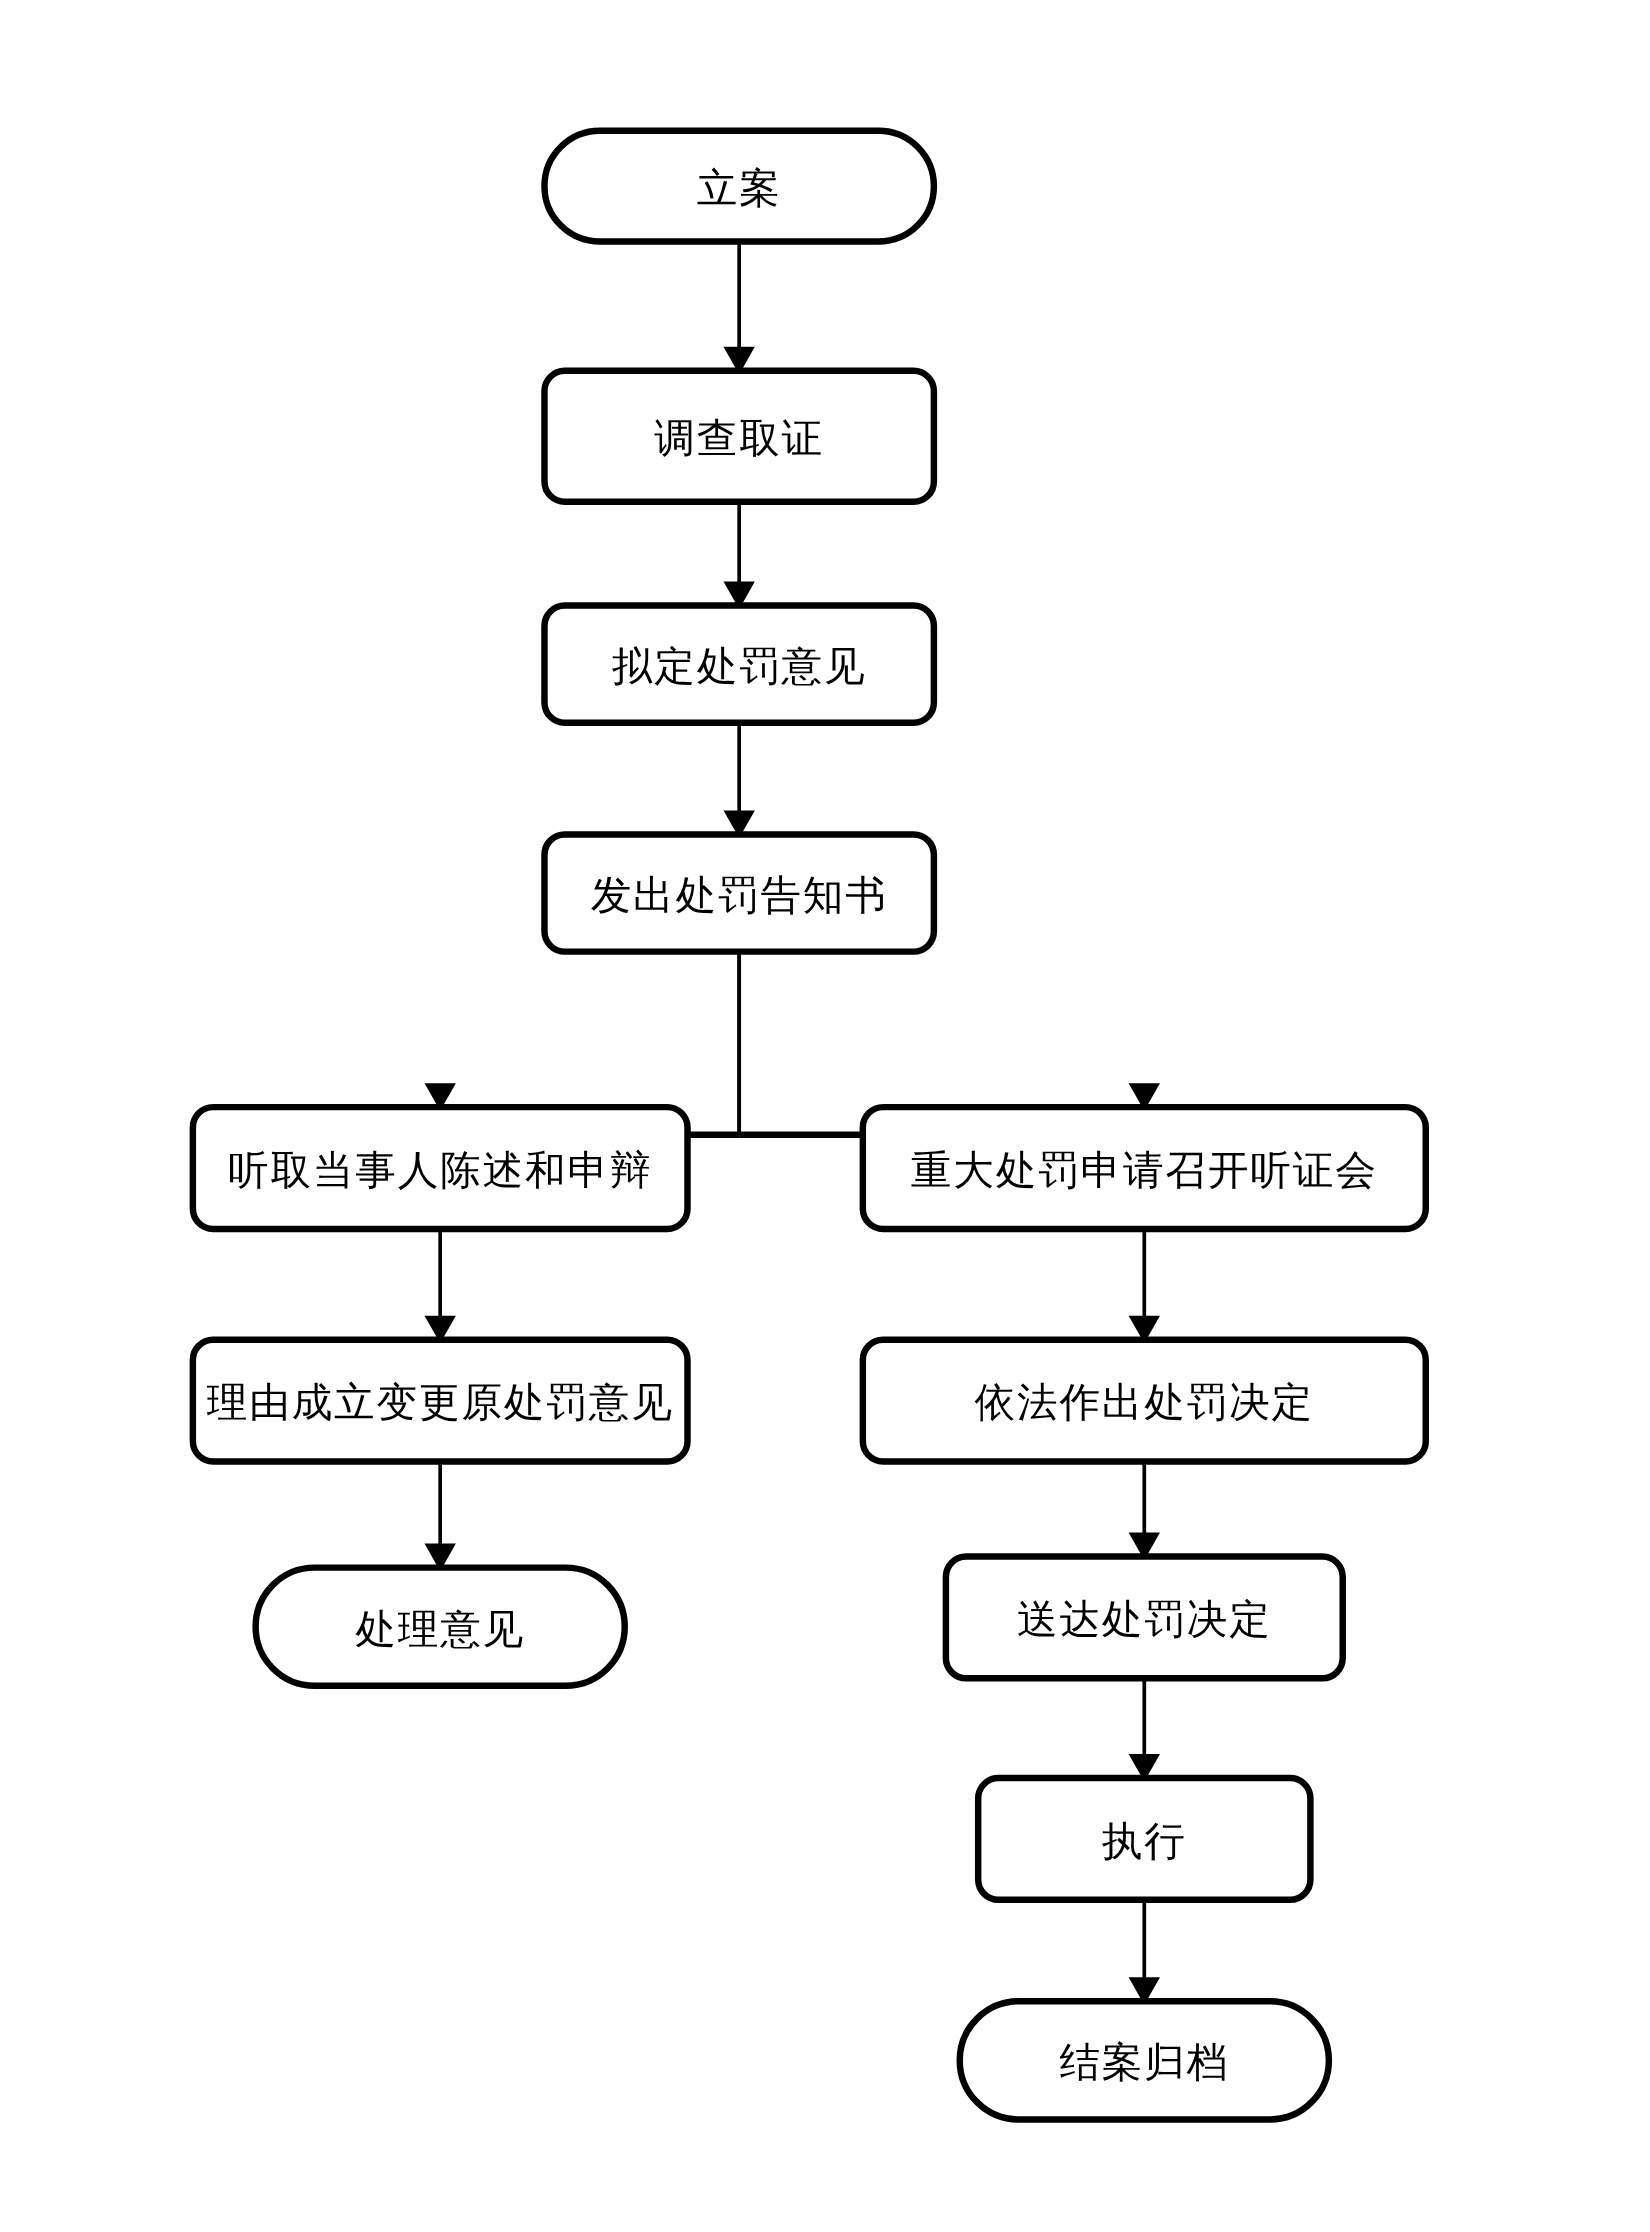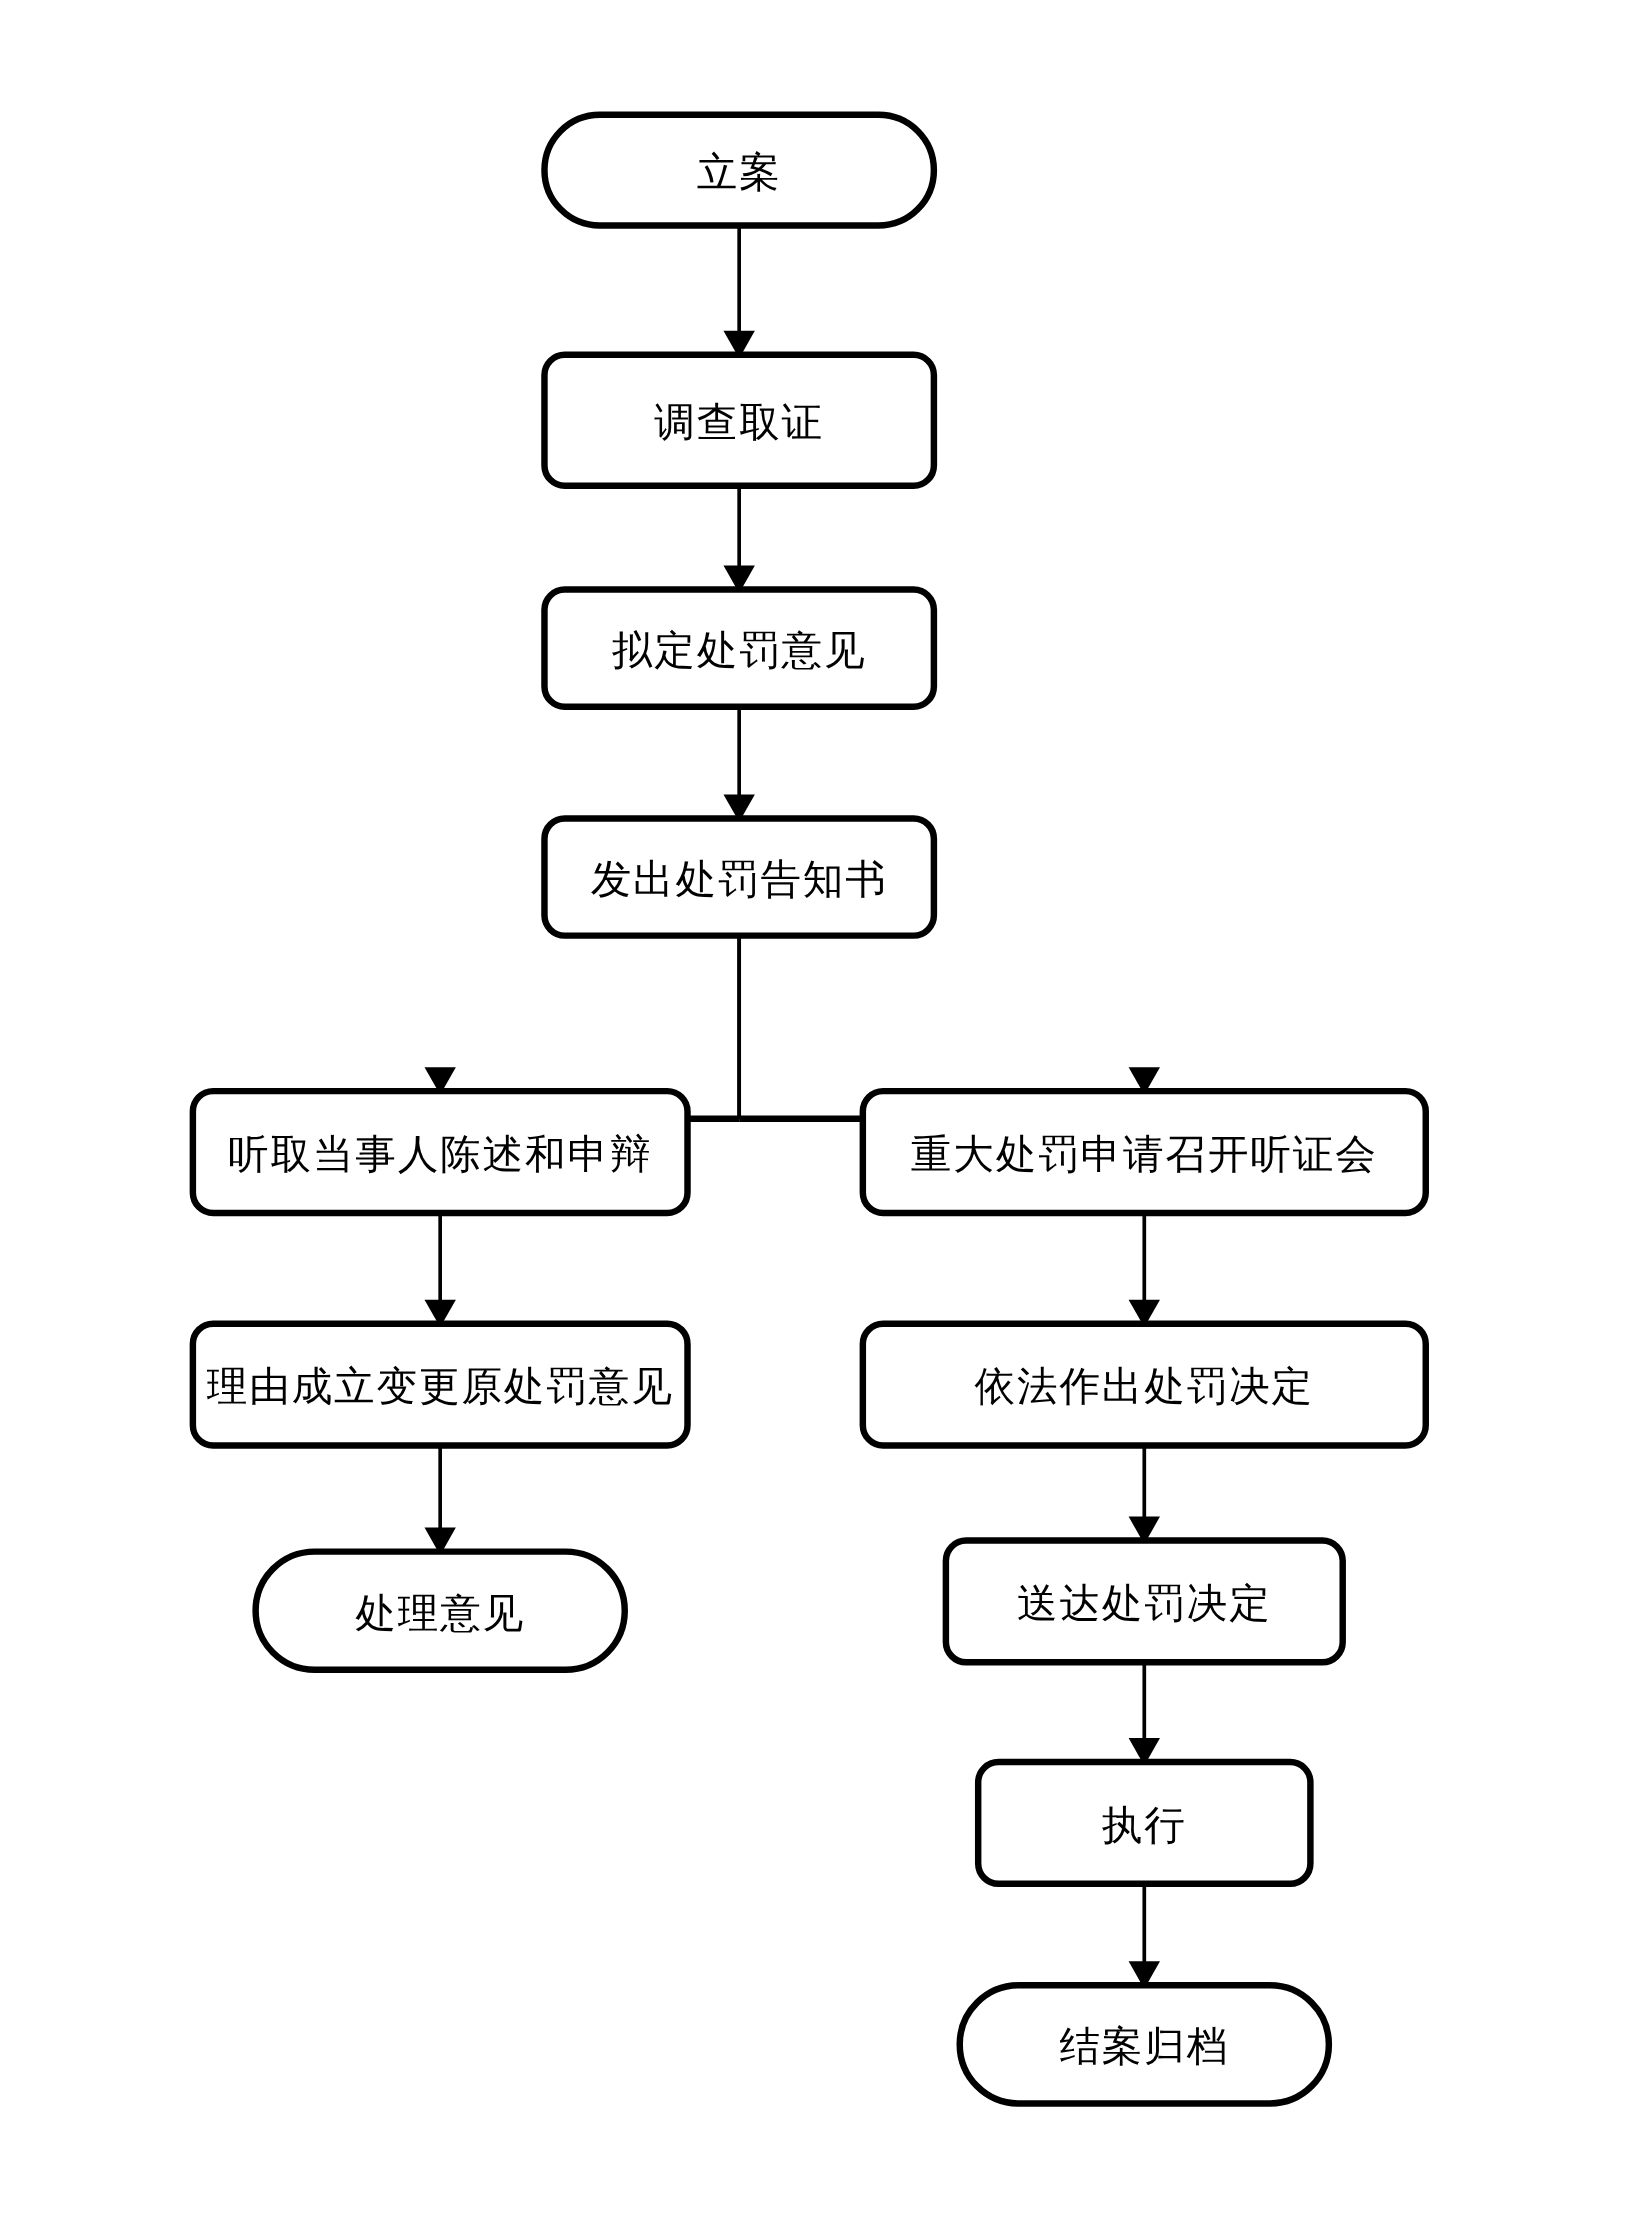--- a/index.html
+++ b/index.html
@@ -11,20 +11,21 @@
     width: 1650px;
     height: 2233px;
     font-family: "DejaVu Sans", "Liberation Sans", sans-serif;
     overflow: hidden;
   }
   #flowchart-root {
     position: relative;
     width: 1650px;
     height: 1732px;
     background: #ffffff;
+    margin-top: 16px;
   }
   svg#flow-svg {
     position: absolute;
     left: 0;
     top: 0;
     width: 1650px;
     height: 2233px;
     display: block;
   }
   .node-shape {

